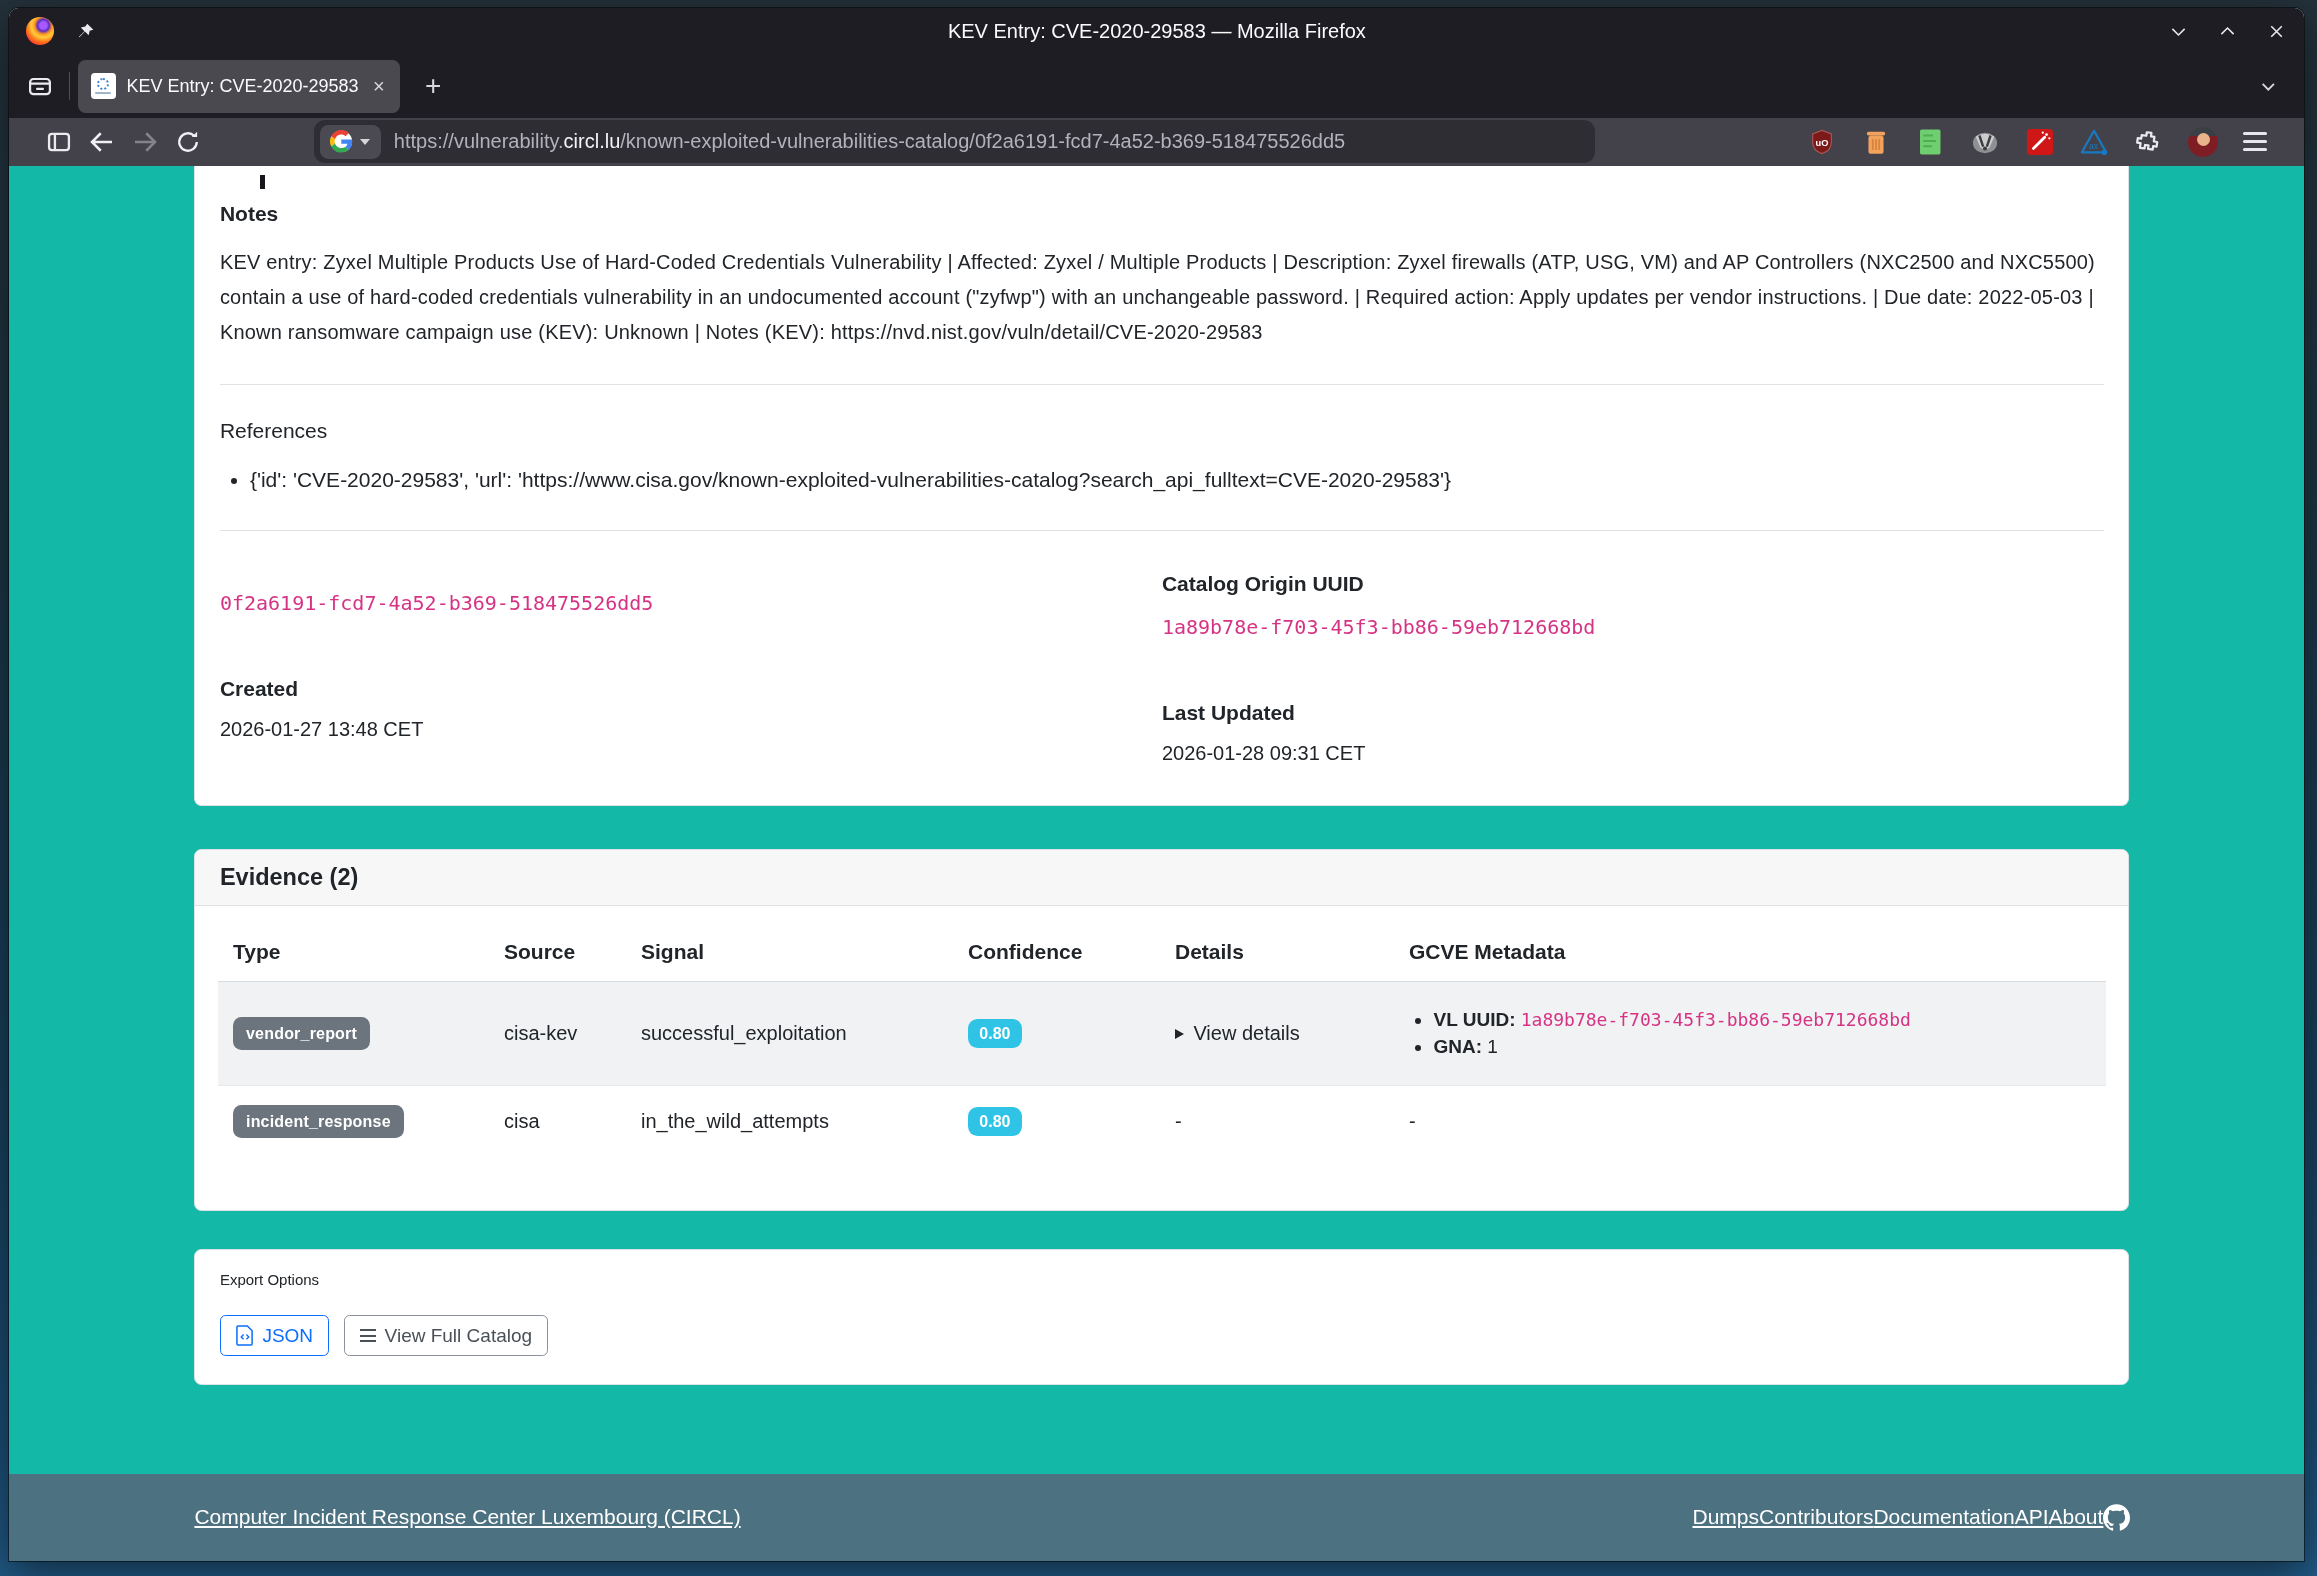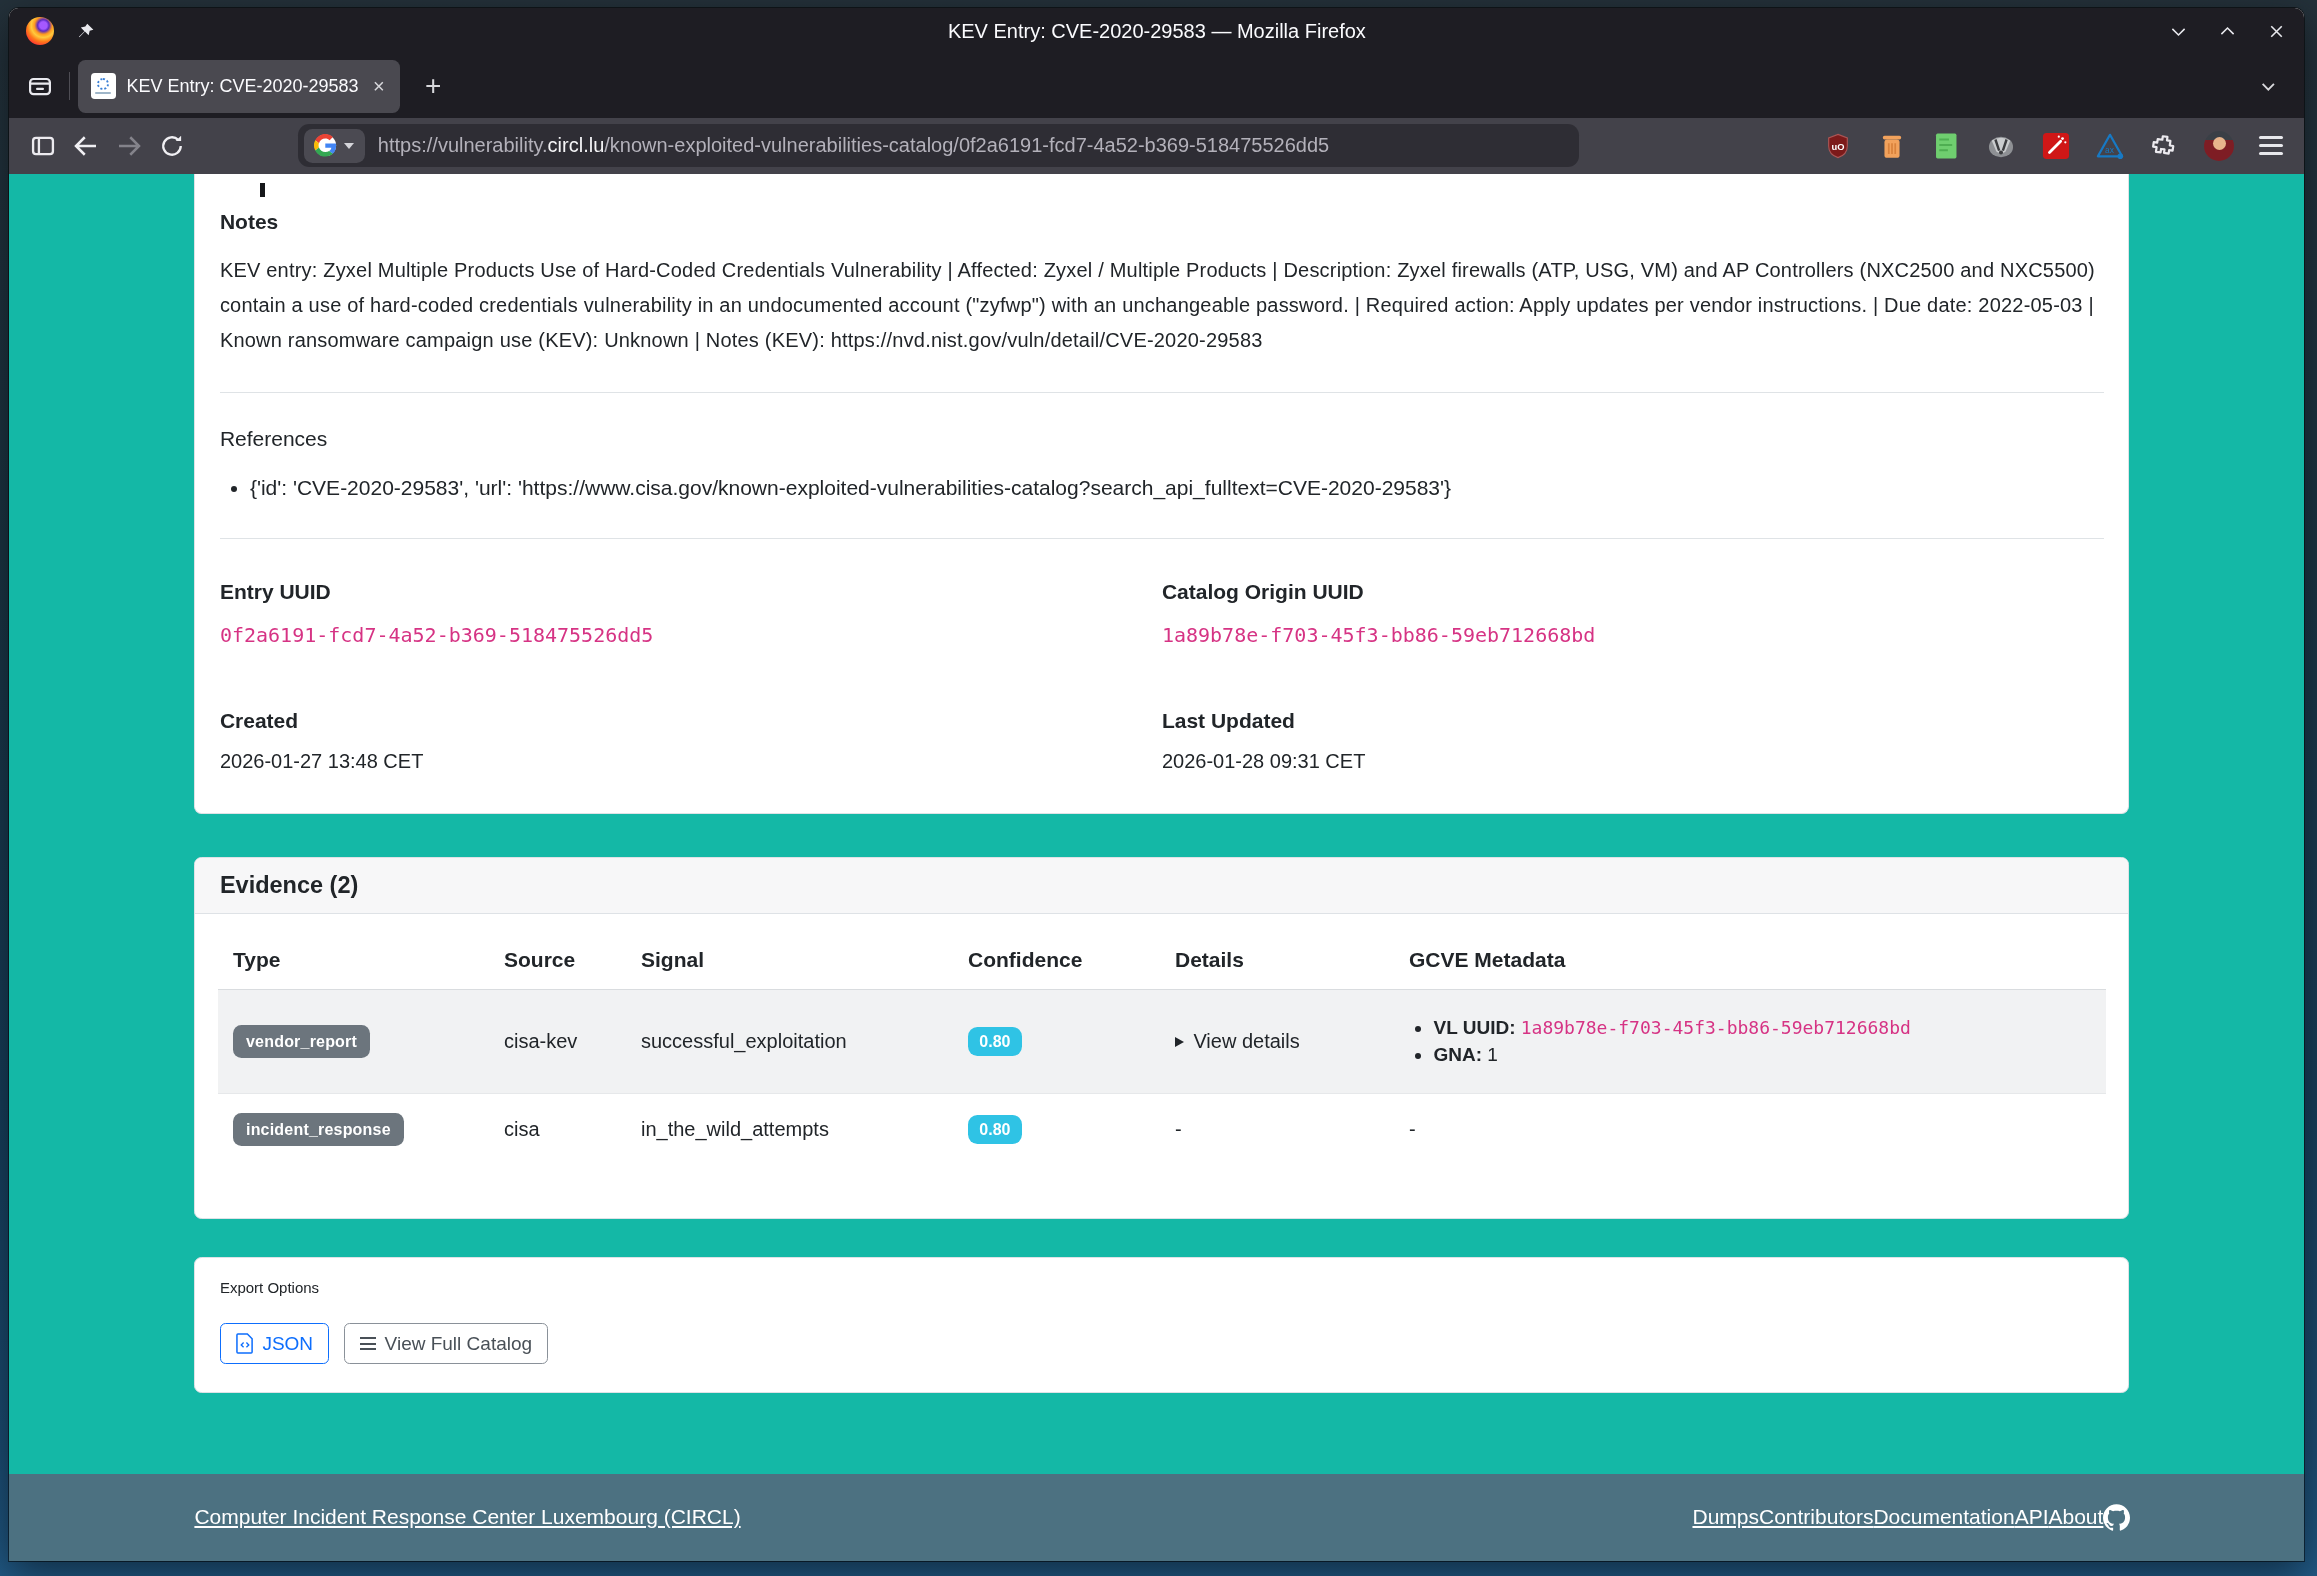--- a/index.html
+++ b/index.html
@@ -34,21 +34,21 @@
     display:flex; flex-direction:column; align-items:center; justify-content:center; gap:1.9px; }
   .favicon .ring { width:12.2px; height:12.2px; border:2.4px dotted #3a7fd5; border-radius:50%; }
   .favicon .txt { width:16px; height:2.8px; background:#9fb6c9; border-radius:0.9px; }
   .tab-title { font-size:18px; white-space:nowrap; overflow:hidden; text-overflow:ellipsis; flex:1; }
   .tab-close { font-size:20px; color:#d8d8dc; padding:0 1.9px; }
   .newtab-btn { font-size:28px; color:#d8d8dc; font-weight:300; margin-left:13px; width:41px; height:41px;
     display:flex; align-items:center; justify-content:center; border-radius:5.6px; }
   .alltabs-btn { margin-left:auto; margin-right:5.6px; }
 
   
-  .navbar { height:56px; background:#43424a; flex:0 0 auto; display:flex; align-items:center; padding:0 12px; }
+  .navbar { height:48px; background:#43424a; flex:0 0 auto; display:flex; align-items:center; padding:0 28px; }
   .nav-icn { width:43px; height:43px; display:flex; align-items:center; justify-content:center; border-radius:5.6px; }
   .urlbar { margin-left:105px; width:1281px; height:43px; background:#2e2d34; border-radius:11.3px;
     display:flex; align-items:center; padding:0 5.6px; }
   .search-chip { height:34px; background:#4b4a52; border-radius:8.5px; display:flex; align-items:center;
     gap:7.5px; padding:0 10.4px; margin-right:13px; }
   .chip-caret { width:0; height:0; border-left:5.6px solid transparent; border-right:5.6px solid transparent;
     border-top:6.6px solid #d5d5da; }
   .url-text { font-size:20px; color:#b3b1ba; white-space:nowrap; overflow:hidden; }
   .url-text .domain { color:#f4f4f6; }
   .ext-icons { margin-left:auto; display:flex; align-items:center; gap:24.5px; padding-right:9.4px; }
@@ -286,21 +286,20 @@
 
         <div class="refs-h">References</div>
         <ul class="refs-list">
           <li>{'id': 'CVE-2020-29583', 'url': 'https://www.cisa.gov/known-exploited-vulnerabilities-catalog?search_api_fulltext=CVE-2020-29583'}</li>
         </ul>
 
         <hr class="div">
 
         <div class="uuid-grid">
           <div>
-            <div class="h-bold">Entry UUID</div>
             <div class="mono-pink">0f2a6191-fcd7-4a52-b369-518475526dd5</div>
             <div class="h-bold label-row2">Created</div>
             <div class="plain-val">2026-01-27 13:48 CET</div>
           </div>
           <div>
             <div class="h-bold">Catalog Origin UUID</div>
             <div class="mono-pink">1a89b78e-f703-45f3-bb86-59eb712668bd</div>
             <div class="h-bold label-row2">Last Updated</div>
             <div class="plain-val">2026-01-28 09:31 CET</div>
           </div>

